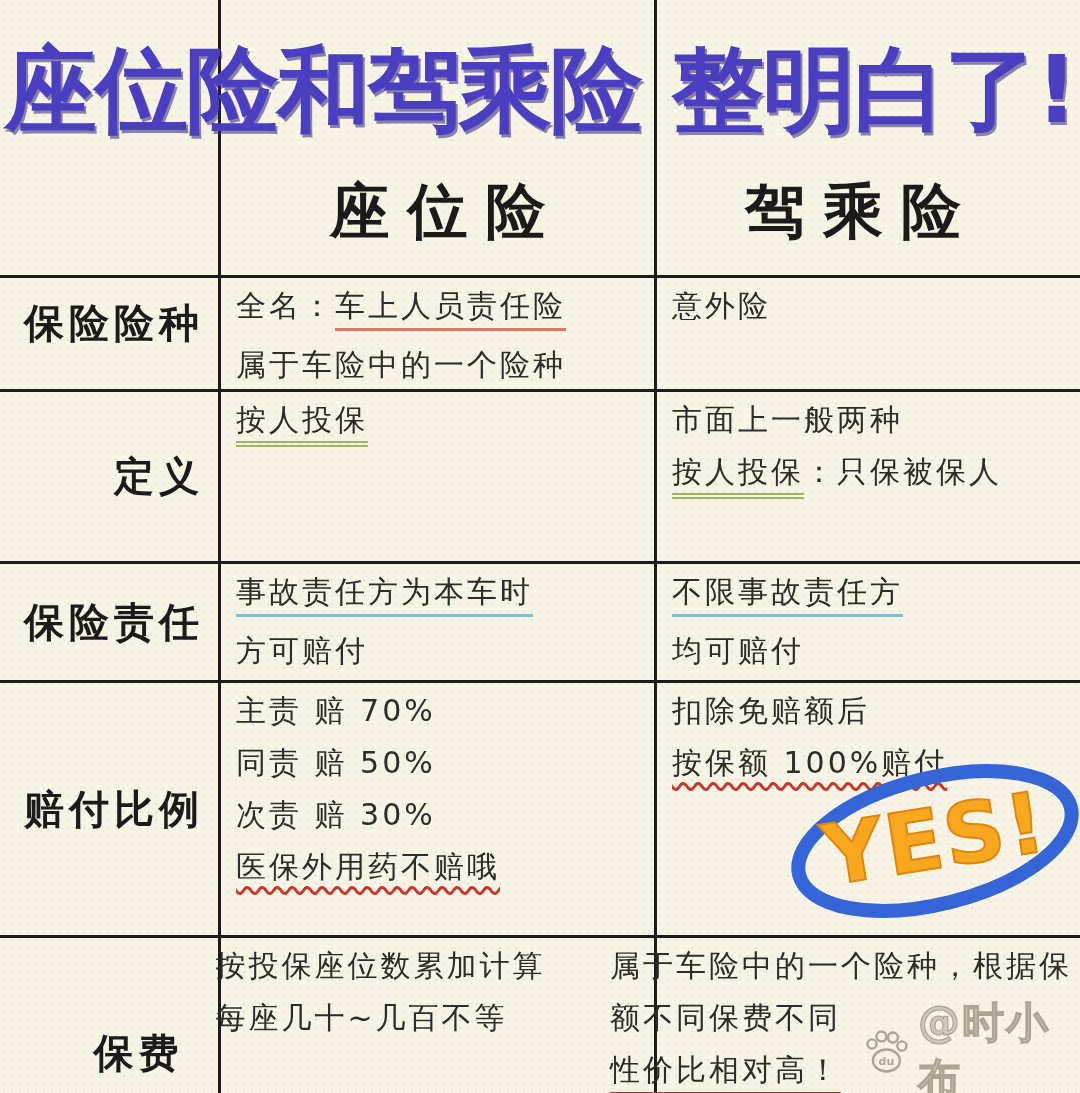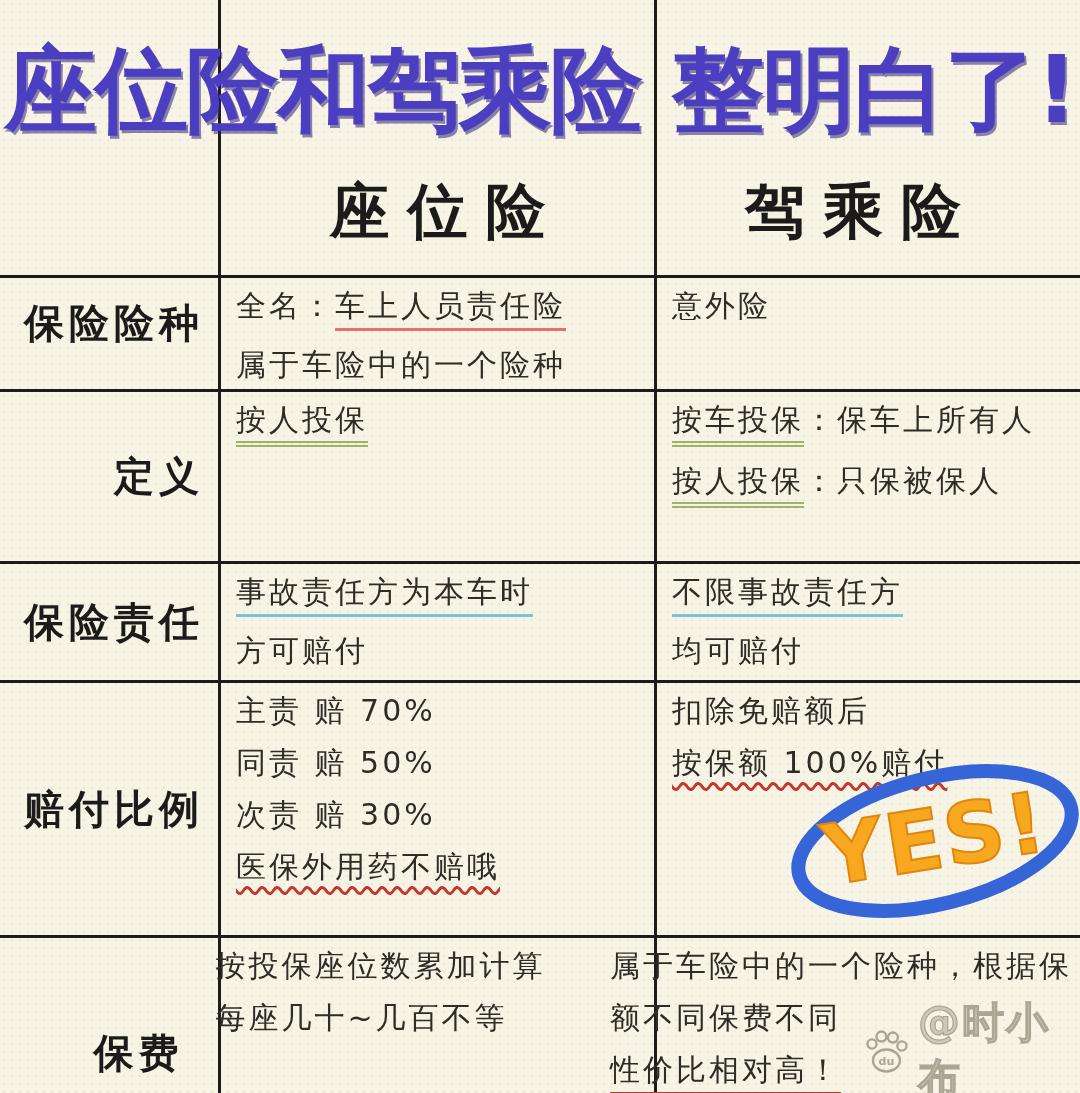--- a/index.html
+++ b/index.html
@@ -122,21 +122,21 @@
         <p class="line"><span class="seg">意外险</span></p>
       </div>
   </div>
 
   <div class="row row-2">
     <div class="cell-label">定义</div>
     <div class="cell-left">
         <p class="line"><span class="seg u-greendbl">按人投保</span></p>
       </div>
     <div class="cell-right">
-        <p class="line"><span class="seg u-greendbl">按车投保</span><span class="seg">：保车上所有人</span></p>
+        <p class="line"><span class="seg">市面上一般两种</span></p>
         <p class="line"><span class="seg u-greendbl">按人投保</span><span class="seg">：只保被保人</span></p>
       </div>
   </div>
 
   <div class="row row-3">
     <div class="cell-label">保险责任</div>
     <div class="cell-left">
         <p class="line"><span class="seg u-blue">事故责任方为本车时</span></p>
         <p class="line"><span class="seg">方可赔付</span></p>
       </div>

